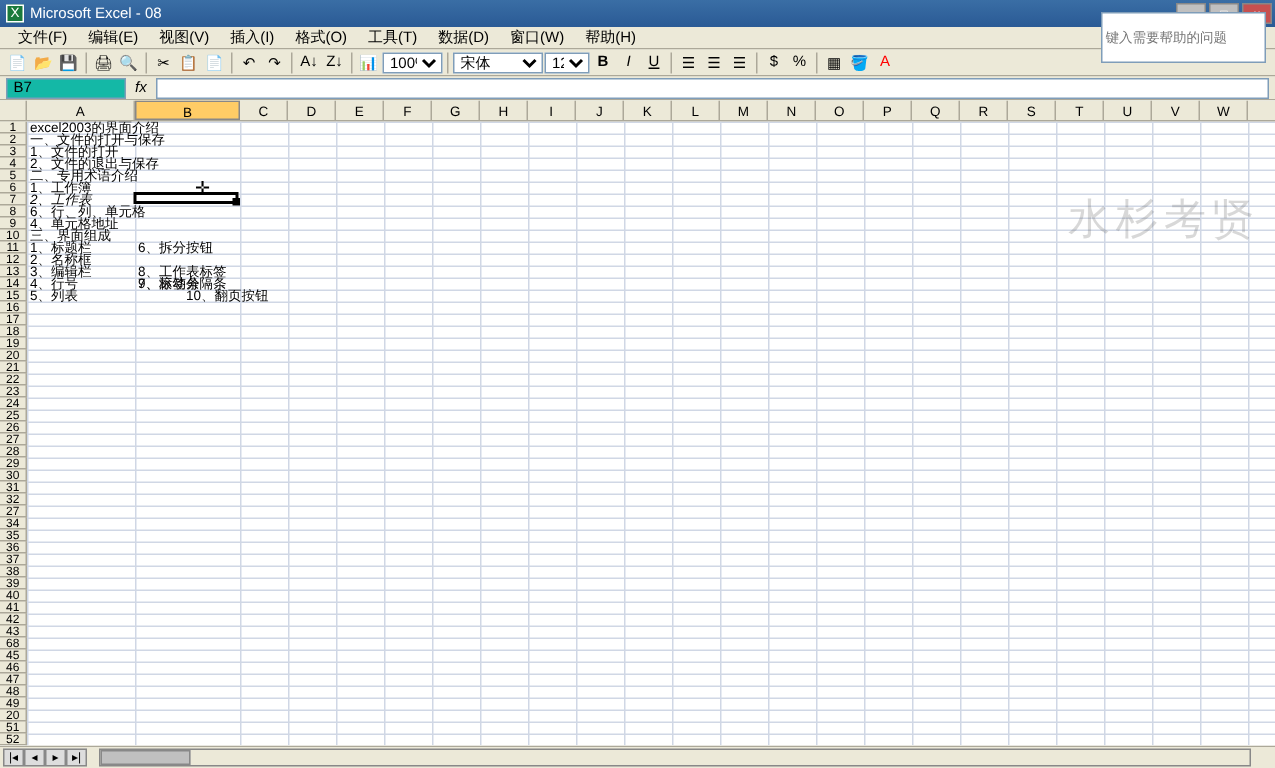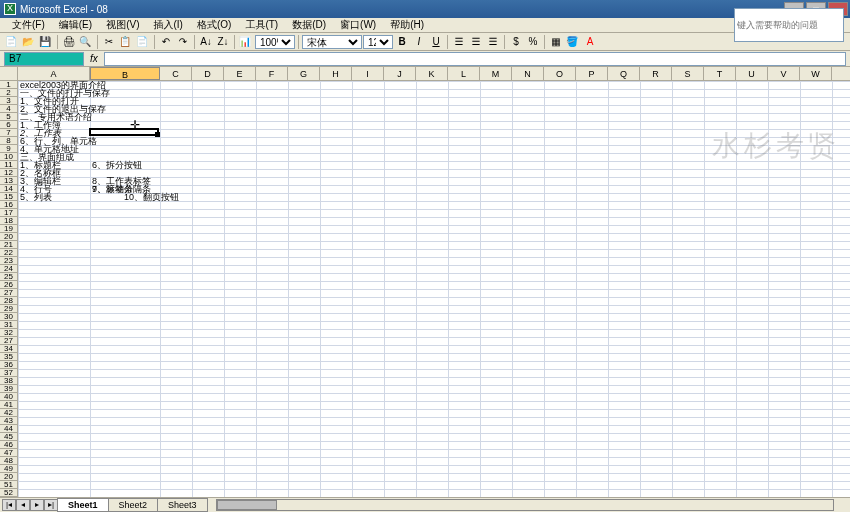--- a/index.html
+++ b/index.html
@@ -200,21 +200,21 @@
         <div class="row-head" style="height: 8px;">34</div>
         <div class="row-head" style="height: 8px;">35</div>
         <div class="row-head" style="height: 8px;">36</div>
         <div class="row-head" style="height: 8px;">37</div>
         <div class="row-head" style="height: 8px;">38</div>
         <div class="row-head" style="height: 8px;">39</div>
         <div class="row-head" style="height: 8px;">40</div>
         <div class="row-head" style="height: 8px;">41</div>
         <div class="row-head" style="height: 8px;">42</div>
         <div class="row-head" style="height: 8px;">43</div>
-        <div class="row-head" style="height: 8px;">44</div>
+        <div class="row-head" style="height: 8px;">68</div>
         <div class="row-head" style="height: 8px;">45</div>
         <div class="row-head" style="height: 8px;">46</div>
         <div class="row-head" style="height: 8px;">47</div>
         <div class="row-head" style="height: 8px;">48</div>
         <div class="row-head" style="height: 8px;">49</div>
         <div class="row-head" style="height: 8px;">20</div>
         <div class="row-head" style="height: 8px;">51</div>
         <div class="row-head" style="height: 8px;">52</div>
       </div>
     <div class="cells" id="cellsarea">
@@ -323,21 +323,16 @@
   <div class="watermark">水杉考贤</div>
 </div>
 
 <div class="sheet-tabs">
   <div class="tab-nav">
     <div class="tab-nav-btn">|◂</div>
     <div class="tab-nav-btn">◂</div>
     <div class="tab-nav-btn">▸</div>
     <div class="tab-nav-btn">▸|</div>
   </div>
-  <div id="sheettabs" style="display:flex">
-      <div class="sheet-tab active">Sheet1</div>
-      <div class="sheet-tab">Sheet2</div>
-      <div class="sheet-tab">Sheet3</div>
-    </div>
   <div class="hscroll">
     <div class="hscroll-thumb"></div>
   </div>
 </div>
 
 </body></html>

